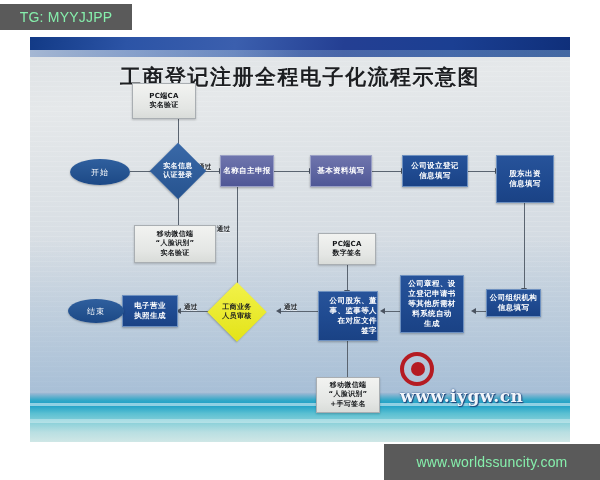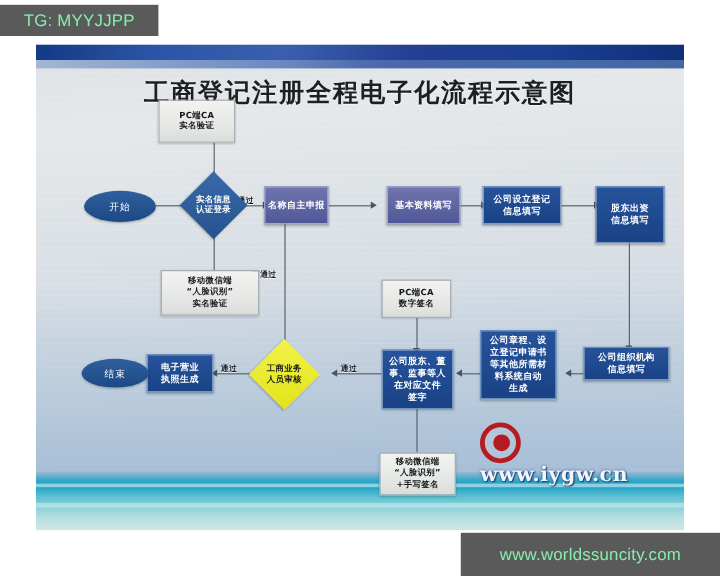--- a/index.html
+++ b/index.html
@@ -225,45 +225,45 @@
     </div>
 
     <div class="node n-white" style="left:104px;top:188px;width:82px;height:38px;">
       <span>移动微信端<br>“人脸识别”<br>实名验证</span>
     </div>
 
     <div class="node n-box pale" style="left:190px;top:118px;width:54px;height:32px;">
       <span>名称自主申报</span>
     </div>
 
-    <div class="node n-box pale" style="left:292px;top:118px;width:62px;height:32px;">
+    <div class="node n-box pale" style="left:280px;top:118px;width:62px;height:32px;">
       <span>基本资料填写</span>
     </div>
 
     <div class="node n-box" style="left:372px;top:118px;width:66px;height:32px;">
       <span>公司设立登记<br>信息填写</span>
     </div>
 
     <div class="node n-box" style="left:466px;top:118px;width:58px;height:48px;">
       <span>股东出资<br>信息填写</span>
     </div>
 
     <div class="node n-white" style="left:288px;top:196px;width:58px;height:32px;">
       <span>PC端CA<br>数字签名</span>
     </div>
 
-    <div class="node n-box" style="left:456px;top:252px;width:72px;height:28px;">
+    <div class="node n-box" style="left:456px;top:252px;width:55px;height:28px;">
       <span>公司组织机构<br>信息填写</span>
     </div>
 
     <div class="node n-box" style="left:370px;top:238px;width:64px;height:58px;">
       <span>公司章程、设<br>立登记申请书<br>等其他所需材<br>料系统自动<br>生成</span>
     </div>
 
-    <div class="node n-box" style="left:288px;top:254px;width:60px;height:50px;">
+    <div class="node n-box" style="left:288px;top:254px;width:60px;height:50px;text-align:right;">
       <span>公司股东、董<br>事、监事等人<br>在对应文件<br>签字</span>
     </div>
 
     <div class="node n-white" style="left:286px;top:340px;width:64px;height:36px;">
       <span>移动微信端<br>“人脸识别”<br>+手写签名</span>
     </div>
 
     <div class="node n-diamond d-yellow" style="left:186px;top:254px;width:42px;height:42px;">
       <span>工商业务<br>人员审核</span>
     </div>

